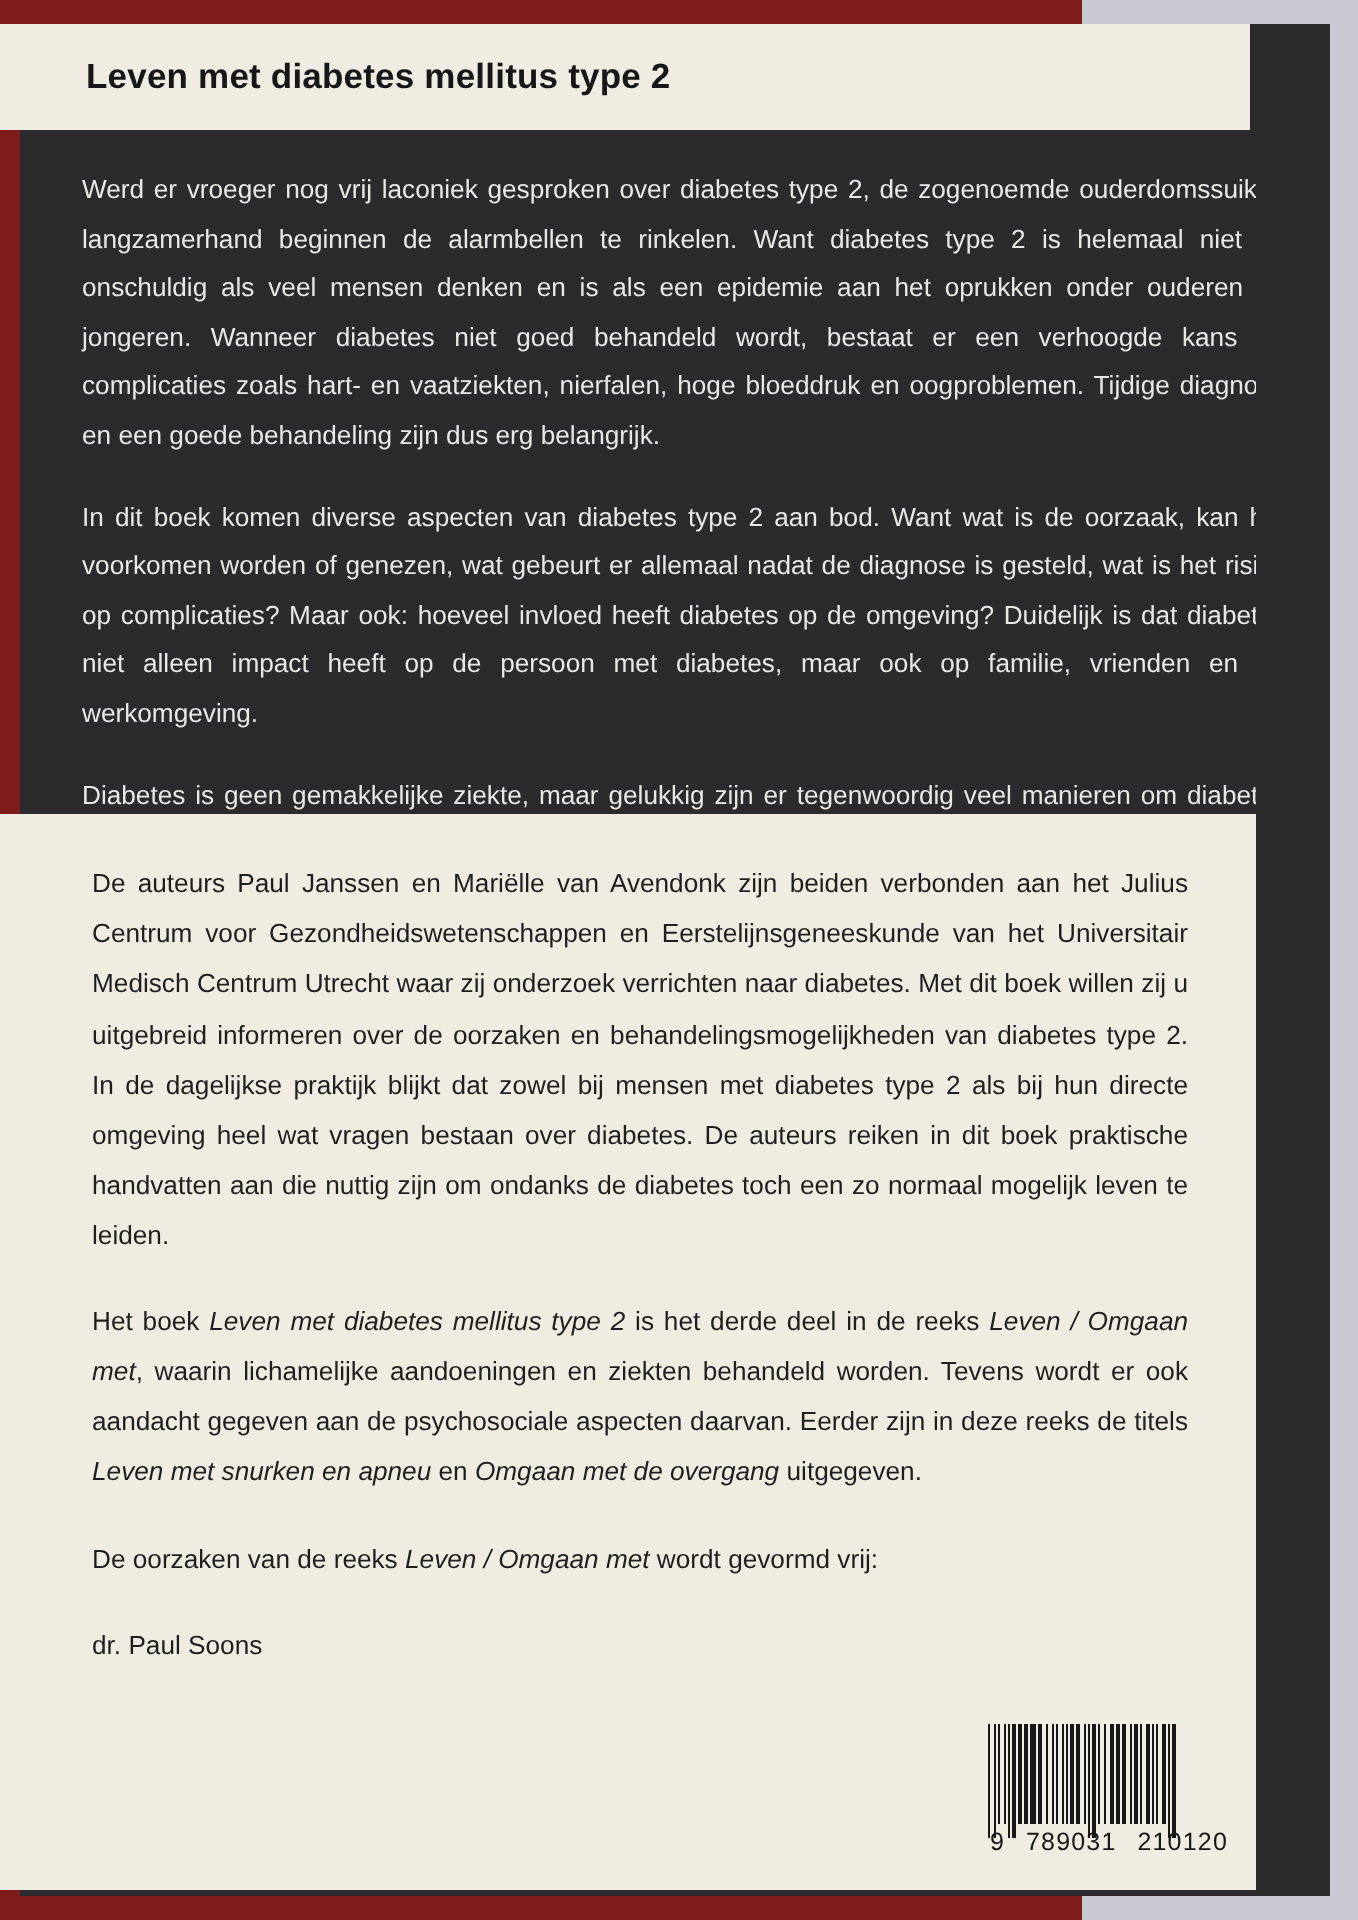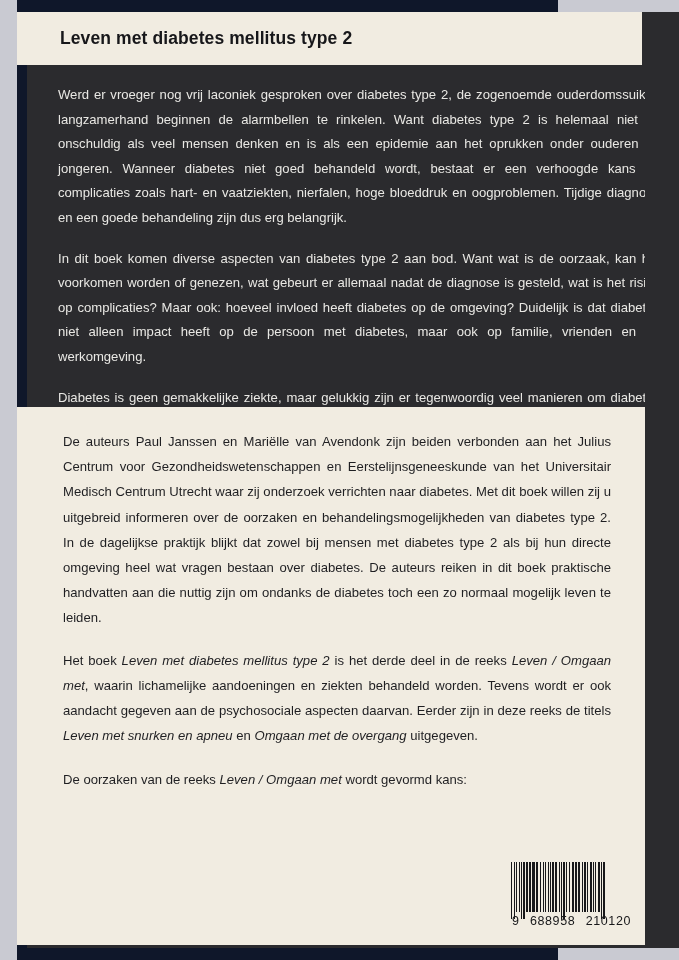--- a/index.html
+++ b/index.html
@@ -13,22 +13,21 @@
     position: relative;
     overflow: hidden;
     font-family: "Liberation Sans", sans-serif;
   }
 
   
   #cover {
     position: absolute;
     left: 0; top: 0;
     width: 541px; height: 960px;
-    background: #0f172a;
-    margin-left: 17px;
+    background: #7f1d1d;
   }
 
   
   .dark-card {
     position: absolute;
     left: 10px;
     top: 12px;
     width: 655px;
     height: 936px;
     background: #2b2b2e;
@@ -174,23 +173,24 @@
       <p class="tight">Diabetes is geen gemakkelijke ziekte, maar gelukkig zijn er tegenwoordig veel manieren om diabetes goed te reguleren waardoor problemen zich steeds minder vaak voordoen.</p>
     </div>
   </div>
 
   <div class="light-panel">
     <div class="inner">
       <p>De auteurs Paul Janssen en Mariëlle van Avendonk zijn beiden verbonden aan het Julius Centrum voor Gezondheidswetenschappen en Eerstelijnsgeneeskunde van het Universitair Medisch Centrum Utrecht waar zij onderzoek verrichten naar diabetes. Met dit boek willen zij u uitgebreid informeren over de oorzaken en behandelingsmogelijkheden van diabetes type 2. In de dagelijkse praktijk blijkt dat zowel bij mensen met diabetes type 2 als bij hun directe omgeving heel wat vragen bestaan over diabetes. De auteurs reiken in dit boek praktische handvatten aan die nuttig zijn om ondanks de diabetes toch een zo normaal mogelijk leven te leiden.</p>
 
       <p class="last"><span>Het boek </span><em>Leven met diabetes mellitus type 2</em><span> is het derde deel in de reeks </span><em>Leven / Omgaan met</em><span>, waarin lichamelijke aandoeningen en ziekten behandeld worden. Tevens wordt er ook aandacht gegeven aan de psychosociale aspecten daarvan. Eerder zijn in deze reeks de titels </span><em>Leven met snurken en apneu</em><span> en </span><em>Omgaan met de overgang</em><span> uitgegeven.</span></p>
 
-      <p class="editor-line"><span>De oorzaken van de reeks </span><em>Leven / Omgaan met</em><span> wordt gevormd kans:</span></p>
+      <p class="editor-line"><span>De oorzaken van de reeks </span><em>Leven / Omgaan met</em><span> wordt gevormd vrij:</span></p>
 
       <div class="editor-list">
+        <p class="editor-line">dr. Paul Soons</p>
       </div>
     </div>
 
   </div>
 
   <div class="barcode-box">
     <div class="bars">
         <i class="tall" style="width: 1.4px;"></i>
         <i class="sp" style="width: 1.2px;"></i>
         <i class="tall" style="width: 1.4px;"></i>
@@ -254,19 +254,19 @@
         <i style="width: 1.1px;"></i>
         <i class="sp" style="width: 1.99204px;"></i>
         <i style="width: 1.1px;"></i>
         <i class="sp" style="width: 1.1px;"></i>
         <i class="tall" style="width: 1.4px;"></i>
         <i class="sp" style="width: 1.2px;"></i>
         <i class="tall" style="width: 1.4px;"></i>
       </div>
     <div class="barcode-digits">
       <span>9</span>
-      <span>688958</span>
+      <span>789031</span>
       <span>210120</span>
     </div>
   </div>
 
   <div class="right-strip"></div>
 </div>
 
 </body></html>

